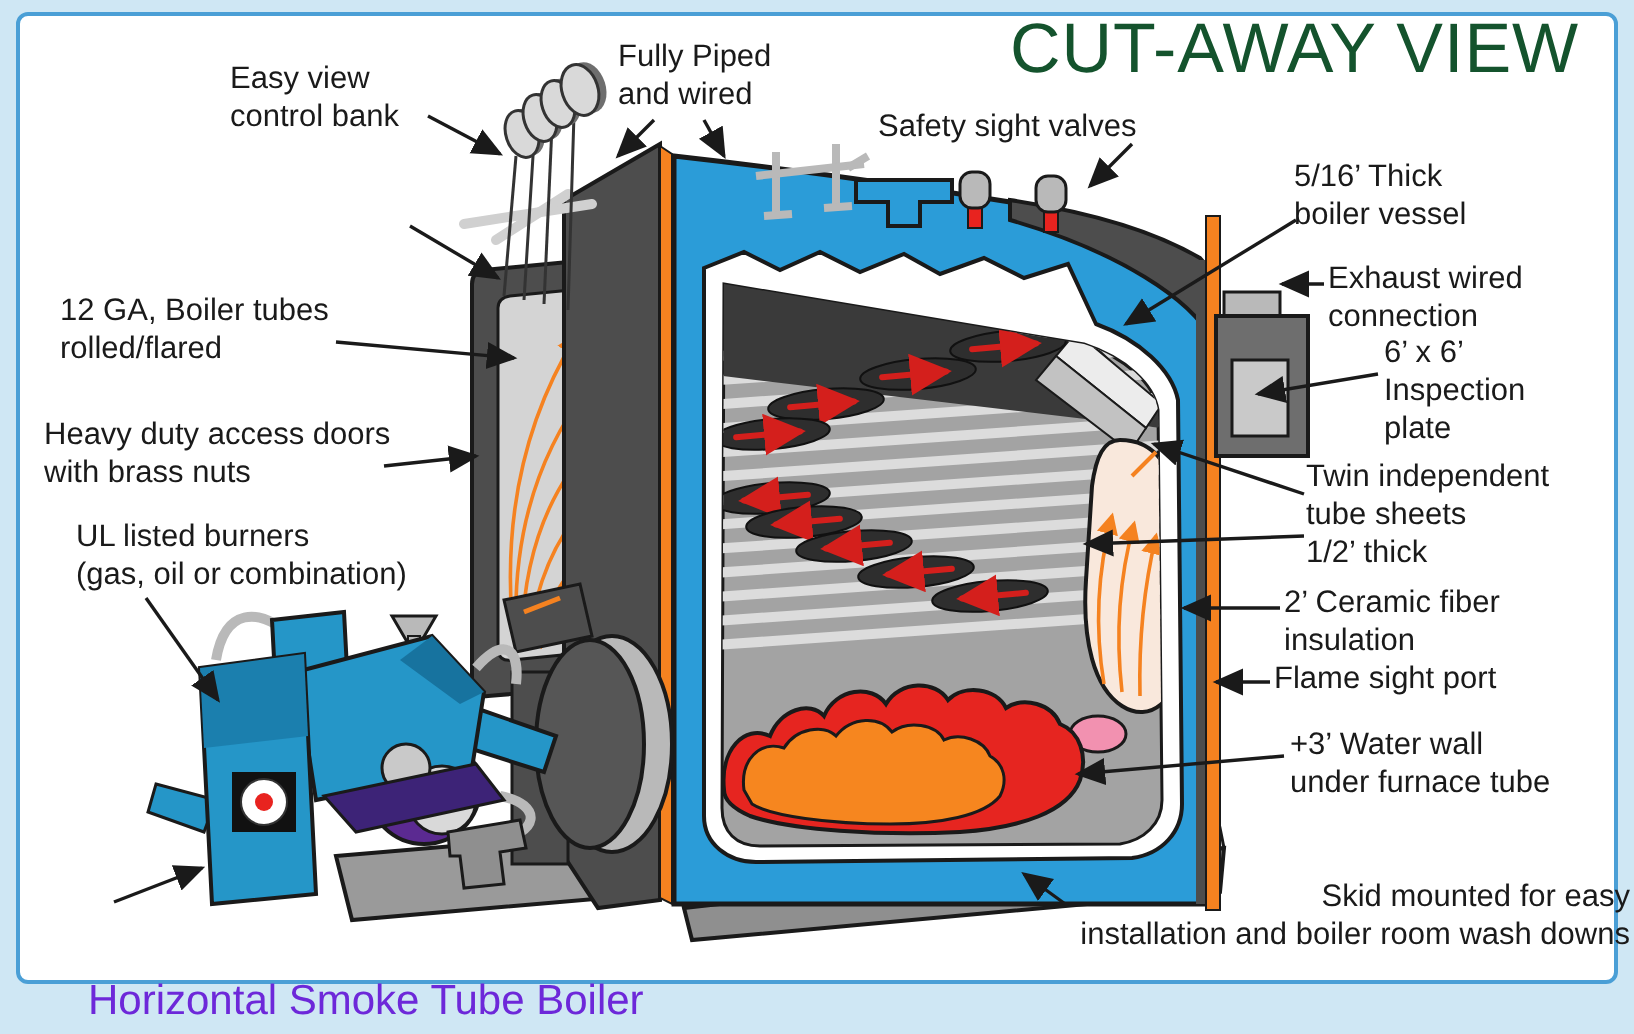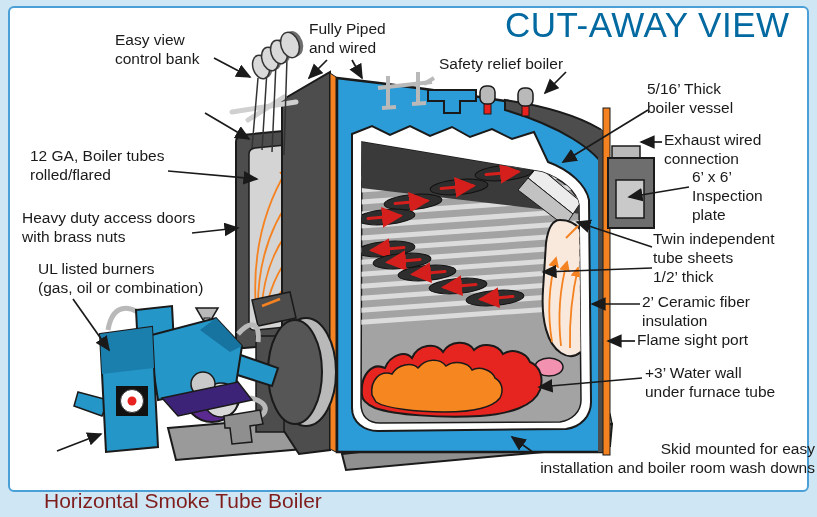--- a/index.html
+++ b/index.html
@@ -2,22 +2,22 @@
 <html><head>
 <meta charset="utf-8">
 <style>
   html,body{margin:0;padding:0;background:#cfe7f4;}
   .stage{position:relative;width:817px;height:517px;background:#cfe7f4;overflow:hidden;
          font-family:"Liberation Sans",sans-serif;}
   .panel{position:absolute;left:8px;top:6px;width:797px;height:482px;background:#ffffff;
          border:2px solid #4a9fd6;border-radius:6px;}
   .art{position:absolute;left:0;top:0;width:817px;height:517px;}
   .lbl{position:absolute;font-size:15.5px;line-height:1.24;color:#1a1a1a;white-space:pre-line;}
-  .title{position:absolute;left:505px;top:5px;font-size:35px;letter-spacing:.5px;color:#0369a1;}
-  .caption{position:absolute;left:44px;top:489px;font-size:21px;color:#7f1d1d;}
+  .title{position:absolute;left:505px;top:5px;font-size:35px;letter-spacing:.5px;color:#14532d;}
+  .caption{position:absolute;left:44px;top:489px;font-size:21px;color:#6d28d9;}
   #lbl-easy{left:115px;top:30px}
   #lbl-piped{left:309px;top:19px}
   #lbl-safety{left:439px;top:54px}
   #lbl-vessel{left:647px;top:79px}
   #lbl-exhaust{left:664px;top:130px}
   #lbl-inspection{left:692px;top:167px}
   #lbl-twin{left:653px;top:229px}
   #lbl-ceramic{left:642px;top:292px}
   #lbl-flameport{left:637px;top:330px}
   #lbl-waterwall{left:645px;top:363px}
@@ -281,21 +281,21 @@
       <line x1="534" y1="453" x2="512" y2="437" marker-end="url(#mb)"></line>
     </g>
   </svg>
 
   <div class="title">CUT-AWAY VIEW</div>
 
   <div class="lbl" id="lbl-piped">Fully Piped
 and wired</div>
   <div class="lbl" id="lbl-easy">Easy view
 control bank</div>
-  <div class="lbl" id="lbl-safety">Safety relief boiler</div>
+  <div class="lbl" id="lbl-safety">Safety sight valves</div>
   <div class="lbl" id="lbl-vessel">5/16’ Thick
 boiler vessel</div>
   <div class="lbl" id="lbl-exhaust">Exhaust wired
 connection</div>
   <div class="lbl" id="lbl-inspection">6’ x 6’
 Inspection
 plate</div>
   <div class="lbl" id="lbl-twin">Twin independent
 tube sheets
 1/2’ thick</div>

